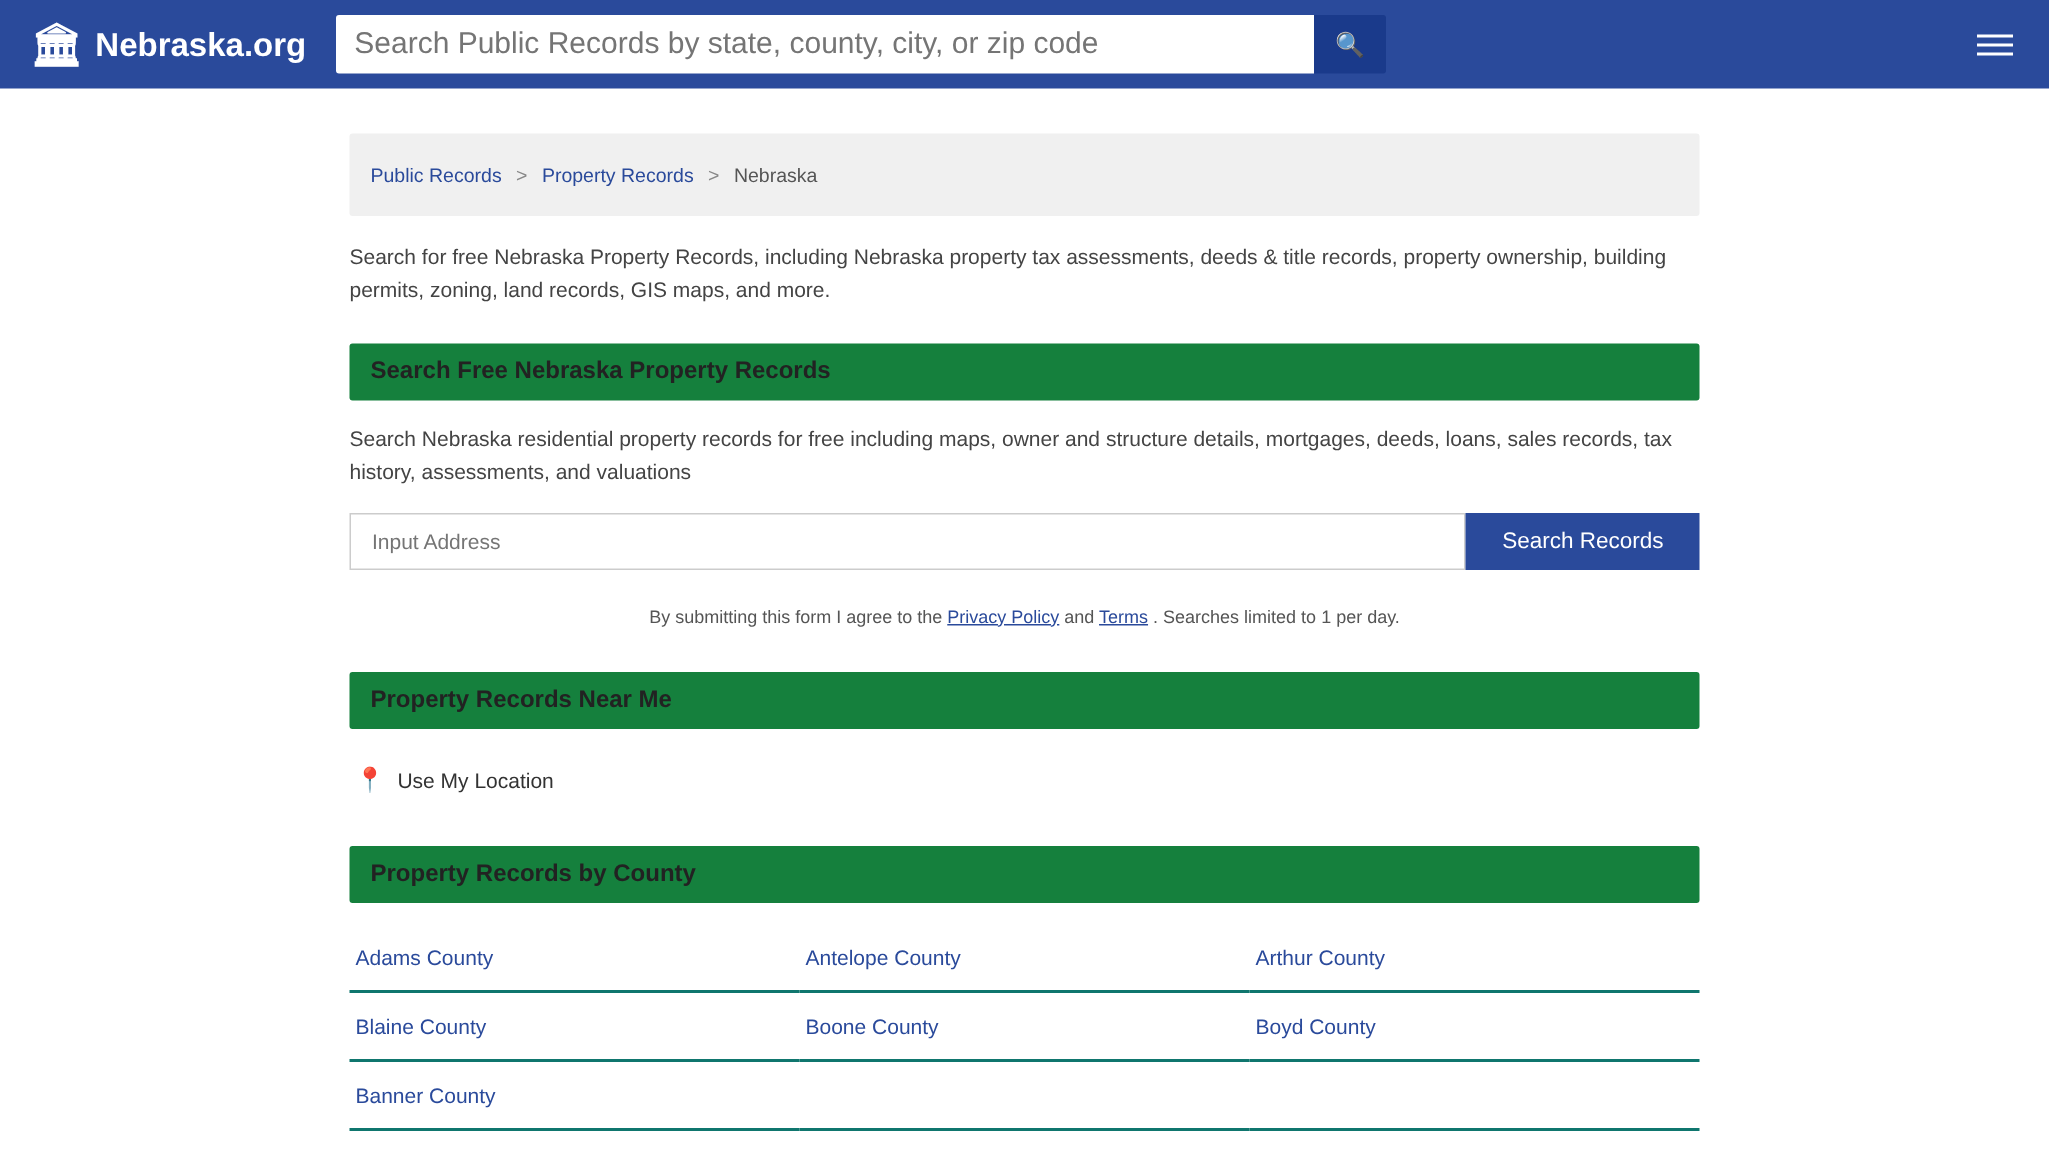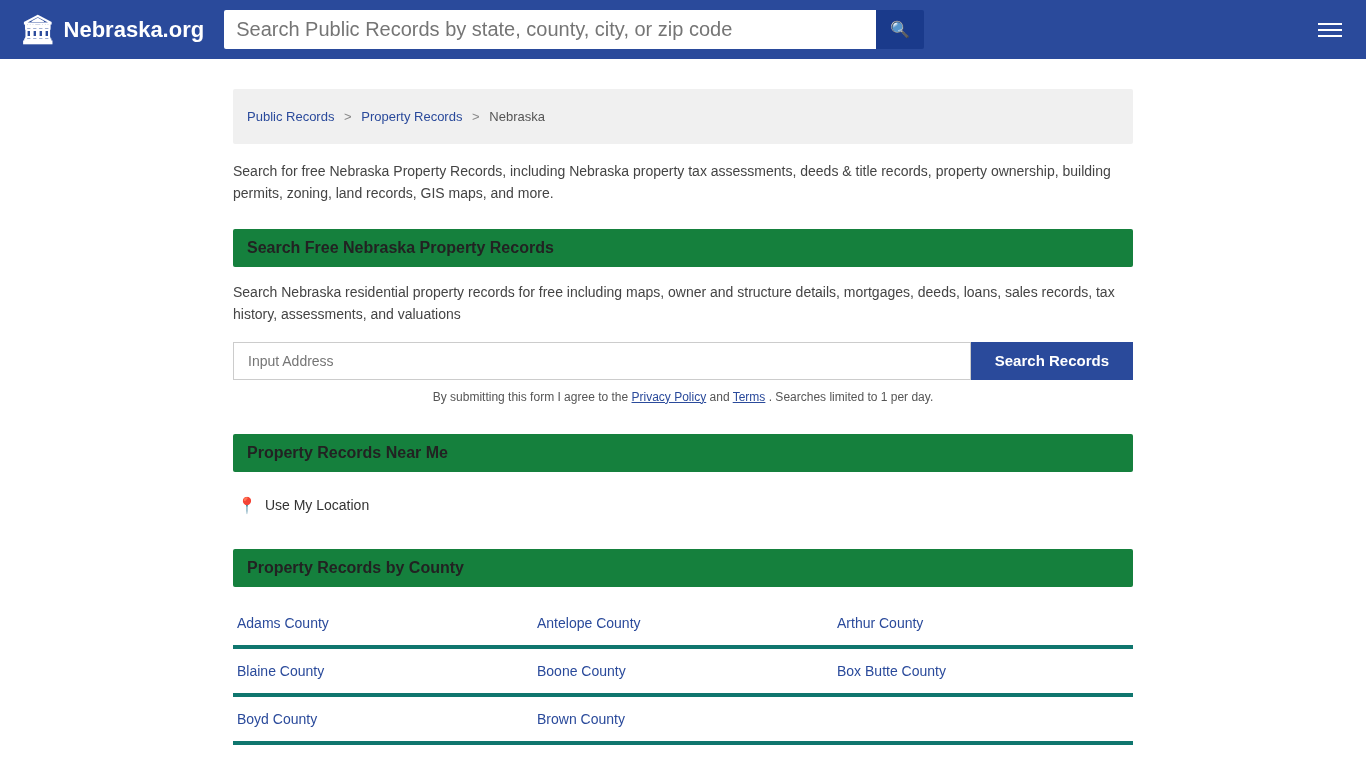--- a/index.html
+++ b/index.html
@@ -113,37 +113,37 @@
       border-radius: 2px;
     }
     #search-description {
       font-size: 14px;
       color: #444;
       line-height: 1.6;
       margin-bottom: 16px;
     }
     #address-search-form {
       display: flex;
-      margin-bottom: 10px;
+      margin-bottom: 24px;
     }
     #address-input {
       flex: 1;
       padding: 10px 14px;
       font-size: 14px;
       border: 1px solid #ccc;
       outline: none;
       color: #aaa;
     }
     #search-records-button {
       background: #2a4a9b;
       color: #fff;
       border: none;
       padding: 10px 24px;
       font-size: 15px;
-      font-weight: bold;
+      font-weight: normal;
       cursor: pointer;
     }
     #form-disclaimer {
       font-size: 12px;
       color: #555;
       text-align: center;
       margin-bottom: 30px;
     }
     #form-disclaimer a {
       color: #2a4a9b;
@@ -171,21 +171,21 @@
 
     
     #county-section { margin-bottom: 30px; }
     #county-grid {
       display: grid;
       grid-template-columns: repeat(3, 1fr);
       gap: 0;
     }
     .county-item {
       padding: 14px 4px;
-      border-bottom: 4px solid #0f766e;
+      border-bottom: 2px solid #0f766e;
       font-size: 14px;
     }
     .county-item a {
       color: #2a4a9b;
       text-decoration: none;
       cursor: pointer;
     }
   </style>
 </head>
 <body>
@@ -246,21 +246,20 @@
 
   <section id="county-section">
     <div class="section-header">Property Records by County</div>
     <div id="county-grid">
 
     <div class="county-item"><a href="#">Adams County</a></div>
         <div class="county-item"><a href="#">Antelope County</a></div>
         <div class="county-item"><a href="#">Arthur County</a></div>
         <div class="county-item"><a href="#">Blaine County</a></div>
         <div class="county-item"><a href="#">Boone County</a></div>
-        <div class="county-item"><a href="#">Box Butte County</a></div>
         <div class="county-item"><a href="#">Boyd County</a></div>
-        <div class="county-item"><a href="#">Brown County</a></div>
+        <div class="county-item"><a href="#">Banner County</a></div>
         <div class="county-item"></div>
         <div class="county-item"></div>
         <div class="county-item"></div>
       </div>
   </section>
 </main>
 
 </body></html>

